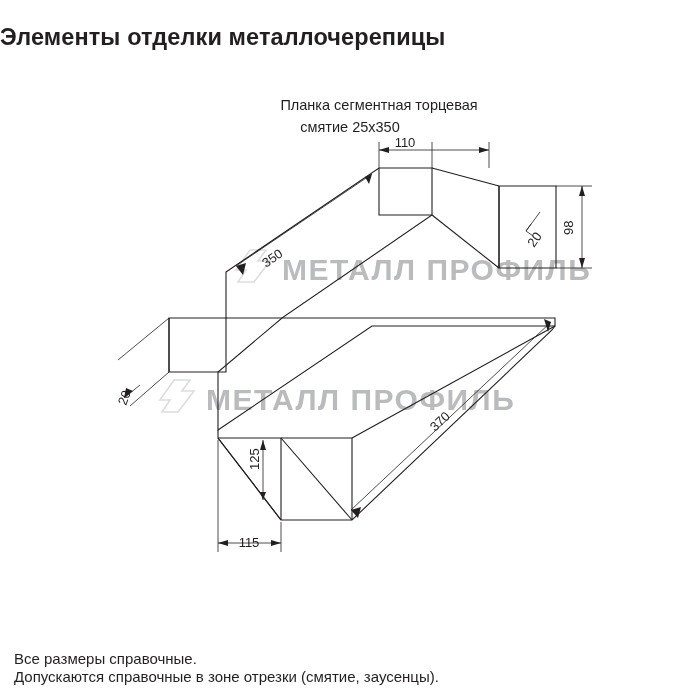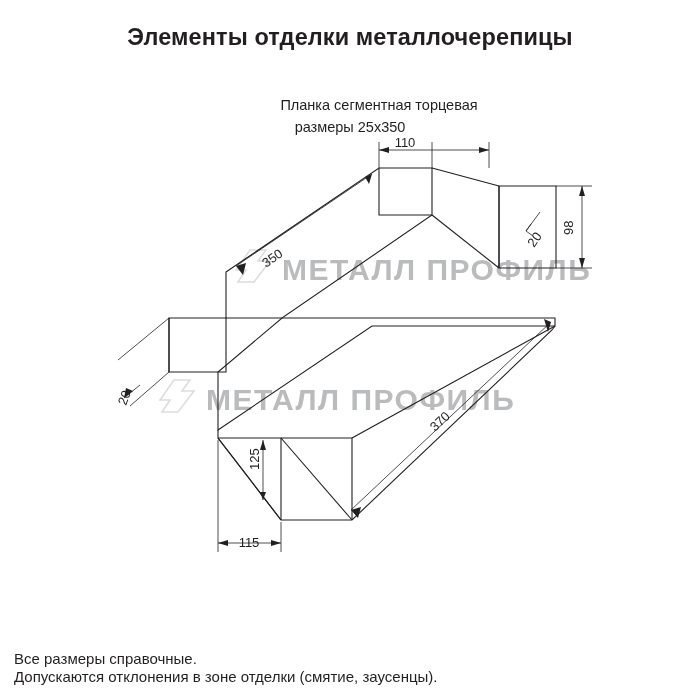--- a/index.html
+++ b/index.html
@@ -16,21 +16,21 @@
   #page {
     position: relative;
     width: 700px;
     height: 700px;
   }
   .title {
     position: absolute;
     left: 0;
     top: 24px;
     width: 700px;
-    text-align: center;
+    text-align: left;
     font-size: 23.5px;
     font-weight: bold;
     letter-spacing: 0.1px;
     color: #231f20;
   }
   .subtitle {
     position: absolute;
     left: 0;
     width: 700px;
     text-align: center;
@@ -68,21 +68,21 @@
     fill: #231f20;
   }
 </style>
 </head>
 <body>
 
 <div id="page">
 
   <div class="title">Элементы отделки металлочерепицы</div>
   <div class="subtitle l1">Планка сегментная торцевая</div>
-  <div class="subtitle l2">размеры 25х350</div>
+  <div class="subtitle l2">смятие 25х350</div>
 
   <svg class="drawing" viewBox="0 0 700 700">
 
     <g>
 
       <g transform="translate(236,258)">
 
         <path d="M0,12 L14,-8 L30,-8 L22,3 L34,3 L18,24 L2,24 L10,12 Z" fill="none" stroke="#dcdddf" stroke-width="1.6"></path>
         <text class="wm-text-main" x="46" y="22" font-size="30">МЕТАЛЛ ПРОФИЛЬ</text>
       </g>
@@ -169,15 +169,15 @@
       <text class="dimtext" x="266" y="268" transform="rotate(-35,266,268)">350</text>
       <text class="dimtext" x="126" y="406" transform="rotate(-70,126,406)">20</text>
       <text class="dimtext" x="259" y="470" transform="rotate(-90,259,470)">125</text>
       <text class="dimtext" x="249" y="547" text-anchor="middle">115</text>
       <text class="dimtext" x="435" y="432" transform="rotate(-43,435,432)">370</text>
     </g>
 
   </svg>
 
   <div class="footnote f1">Все размеры справочные.</div>
-  <div class="footnote f2">Допускаются отклонения в зоне отделки (смятие, заусенцы).</div>
+  <div class="footnote f2">Допускаются справочные в зоне отрезки (смятие, заусенцы).</div>
 
 </div>
 
 </body></html>

